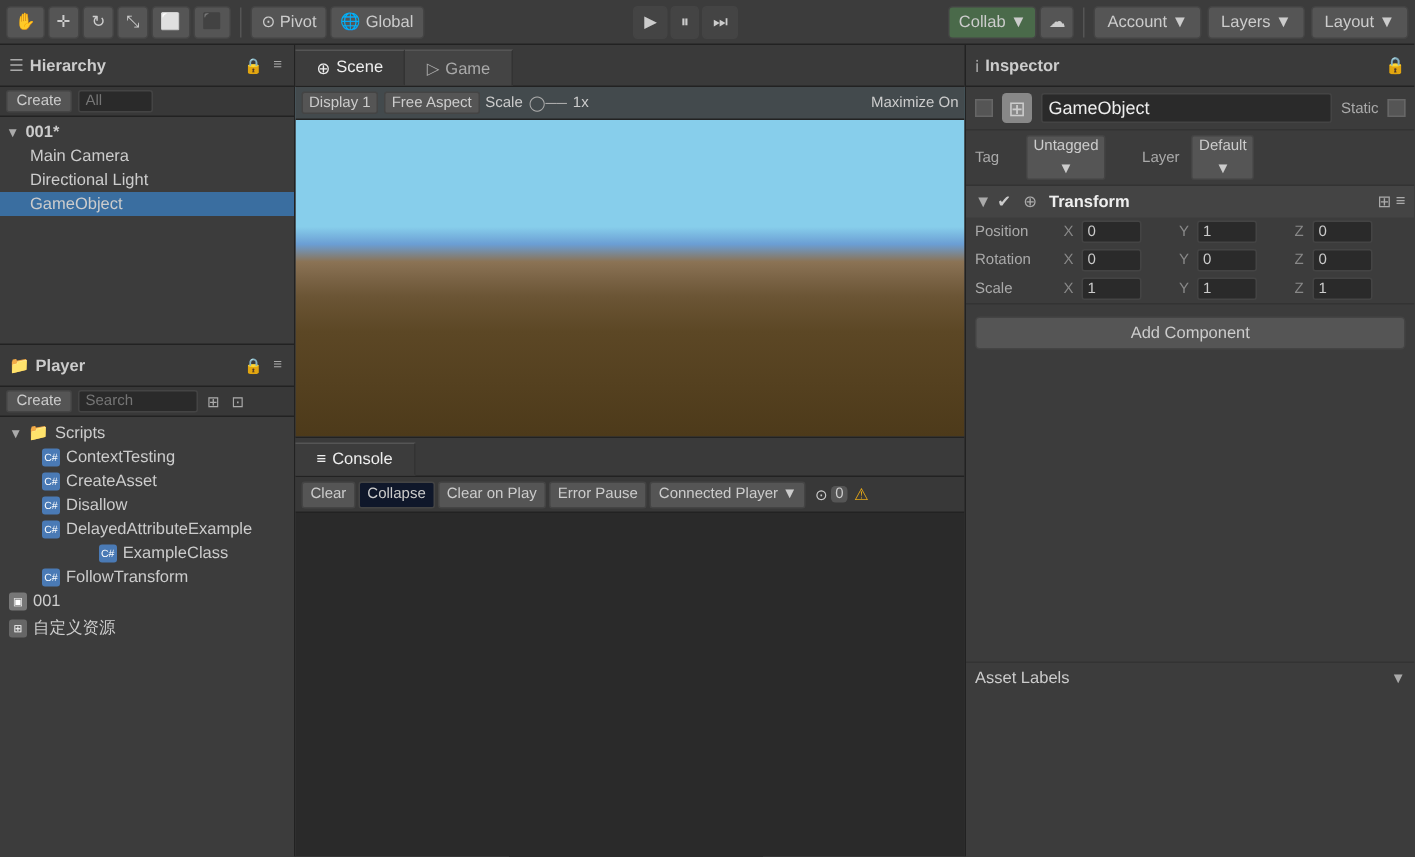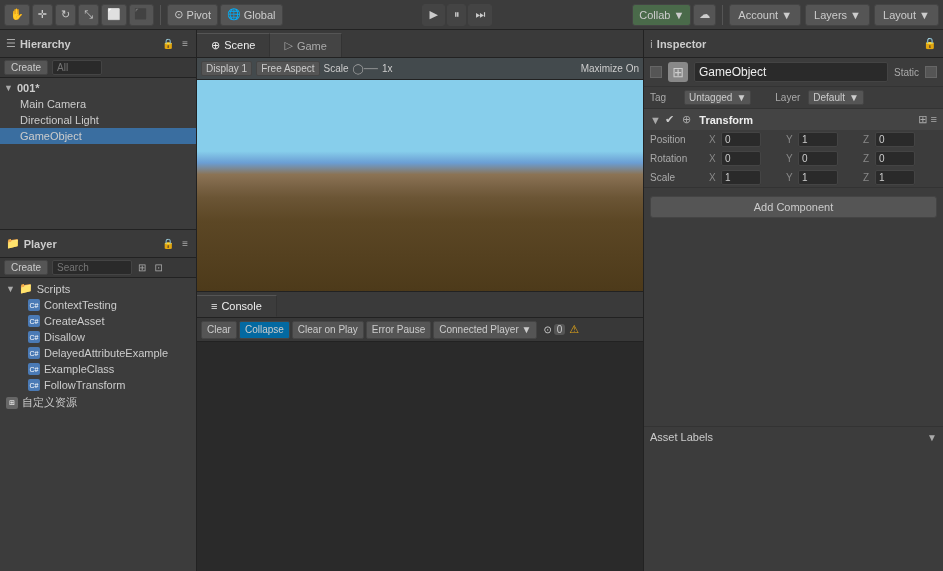--- a/index.html
+++ b/index.html
@@ -311,21 +311,21 @@
     .console-btn {
       background: #555;
       border: 1px solid #444;
       color: #ccc;
       padding: 1px 5px;
       font-size: 10px;
       cursor: pointer;
       border-radius: 2px;
       height: 18px;
     }
-    .console-btn.active { background: #0369a1; }
+    .console-btn.active { background: #0f172a; }
     .connected-player-btn {
       background: #555;
       border: 1px solid #444;
       color: #ccc;
       padding: 1px 5px;
       font-size: 10px;
       cursor: pointer;
       border-radius: 2px;
       height: 18px;
       display: flex;
@@ -420,20 +420,21 @@
       background: #555;
       border: 1px solid #444;
       color: #ccc;
       padding: 1px 4px;
       font-size: 10px;
       cursor: pointer;
       border-radius: 2px;
       display: flex;
       align-items: center;
       gap: 4px;
+      flex-direction: column;
     }
     .layer-label { font-size: 10px; color: #aaa; margin-left: 20px; }
 
     
     .component-section {
       border-bottom: 1px solid #333;
     }
     .component-header {
       display: flex;
       align-items: center;
@@ -619,27 +620,31 @@
           <span>CreateAsset</span>
         </div>
         <div class="project-item" style="padding-left:28px;">
           <span class="script-icon">C#</span>
           <span>Disallow</span>
         </div>
         <div class="project-item" style="padding-left:28px;">
           <span class="script-icon">C#</span>
           <span>DelayedAttributeExample</span>
         </div>
-        <div class="project-item" style="padding-left:28px;">
+        <div class="project-item" style="padding-left:28px;justify-content:center;">
           <span class="script-icon">C#</span>
           <span>ExampleClass</span>
         </div>
         <div class="project-item" style="padding-left:28px;">
           <span class="script-icon">C#</span>
           <span>FollowTransform</span>
+        </div>
+        <div class="project-item">
+          <span class="scene-icon">▣</span>
+          <span>001</span>
         </div>
         <div class="project-item">
           <span class="asset-icon">⊞</span>
           <span>自定义资源</span>
         </div>
       </div>
     </div>
   </div>
 
   <div class="center-panel">

